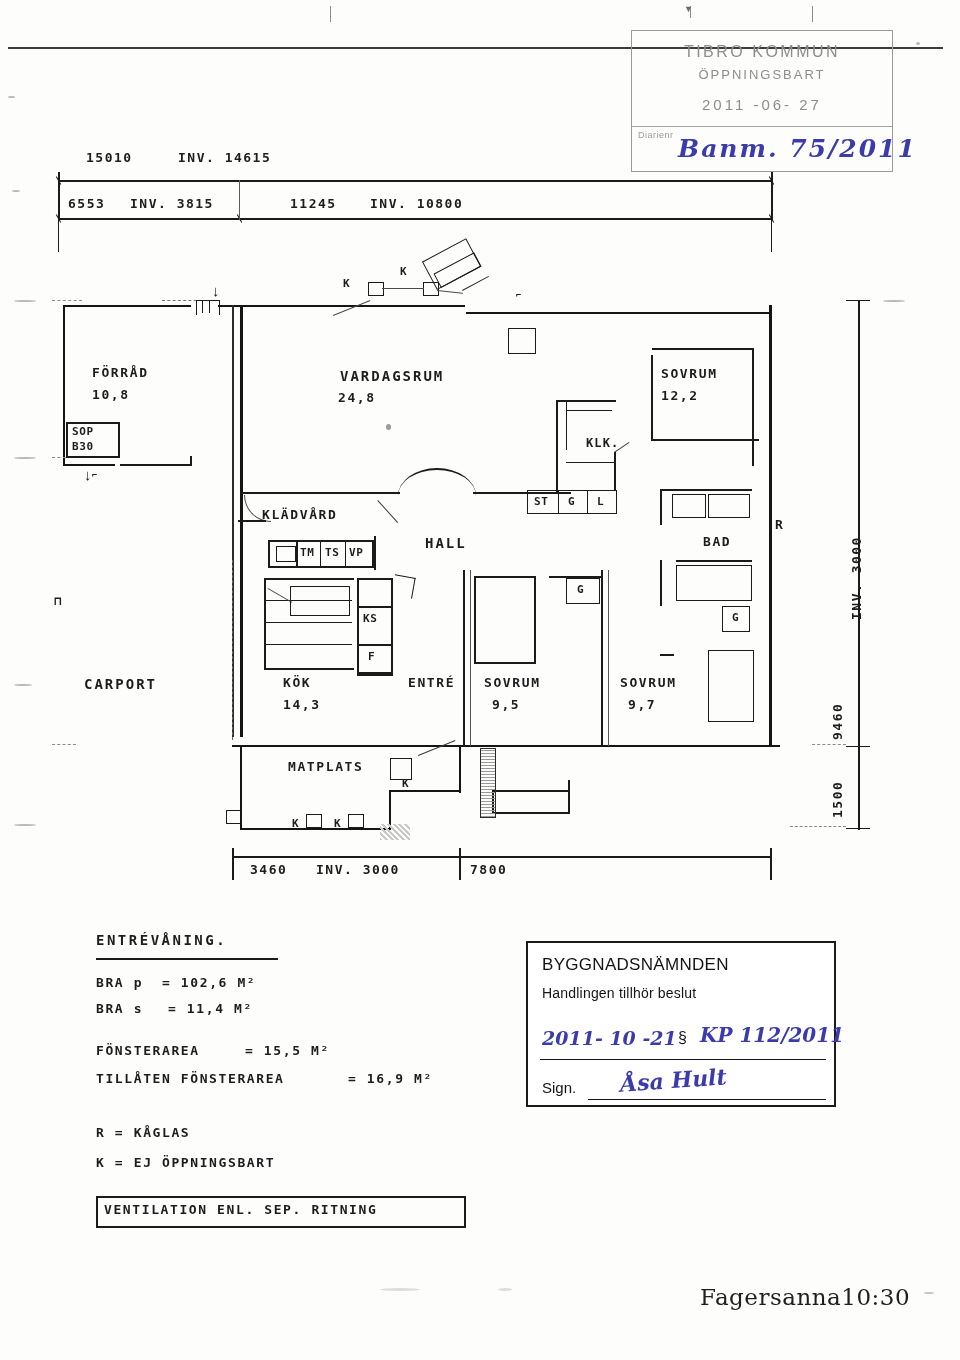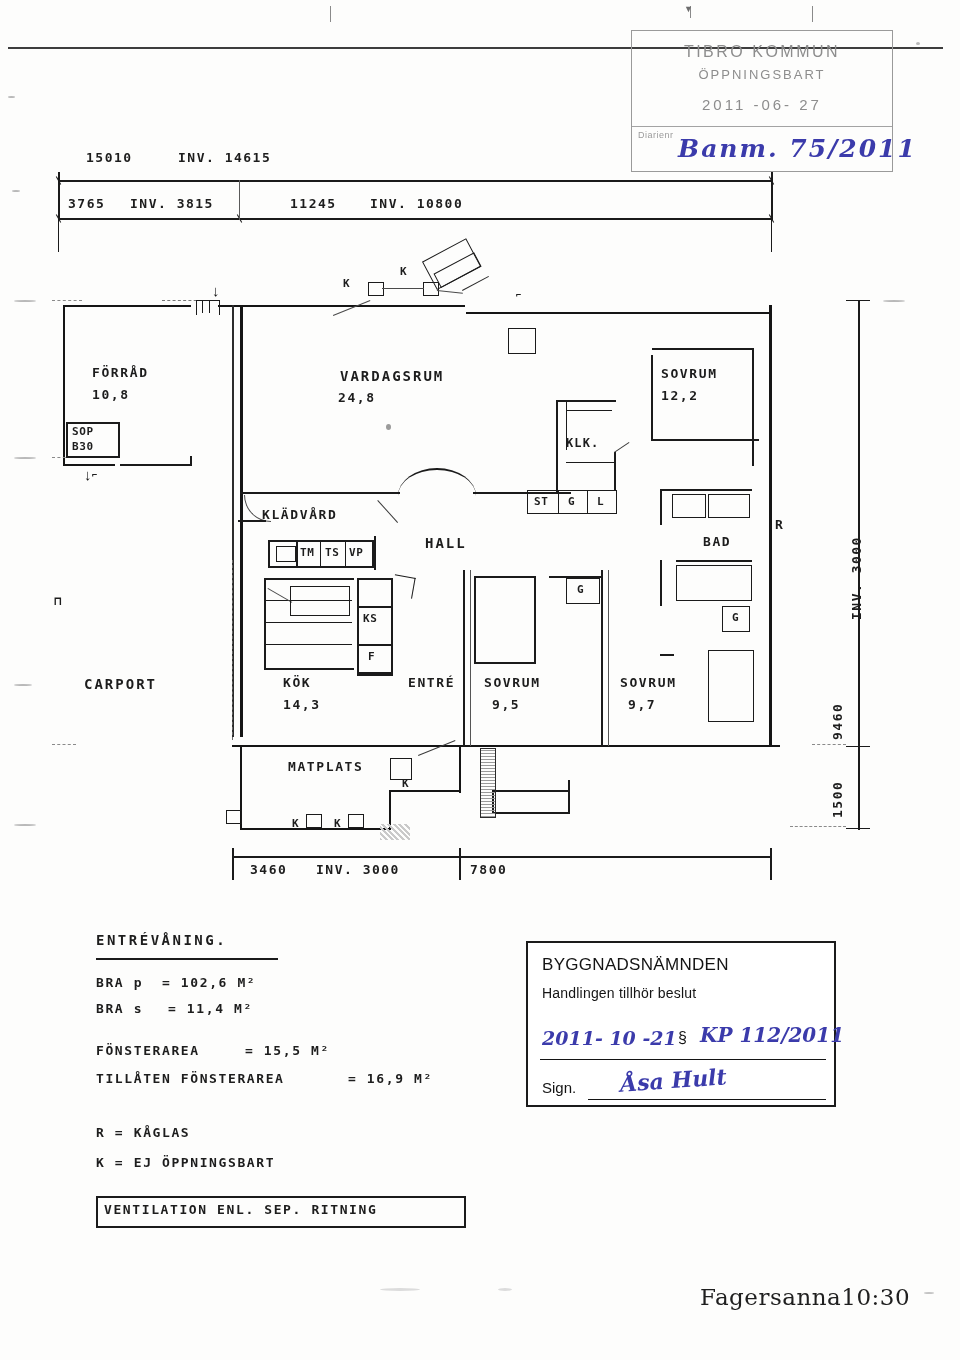--- a/index.html
+++ b/index.html
@@ -116,21 +116,21 @@
 
   <div class="dim abs" style="left:86px;top:150px;">15010</div>
   <div class="dim abs" style="left:178px;top:150px;">INV. 14615</div>
 
   <div class="h w2" style="left:58px;top:180px;width:714px;"></div>
   <div class="v w2" style="left:58px;top:172px;height:48px;"></div>
   <div class="v w2" style="left:771px;top:172px;height:48px;"></div>
   <div class="tick" style="left:54px;top:180px;"></div>
   <div class="tick" style="left:767px;top:180px;"></div>
 
-  <div class="dim abs" style="left:68px;top:196px;">3765</div>
+  <div class="dim abs" style="left:68px;top:196px;">6553</div>
   <div class="dim abs" style="left:130px;top:196px;">INV. 3815</div>
   <div class="dim abs" style="left:290px;top:196px;">11245</div>
   <div class="dim abs" style="left:370px;top:196px;">INV. 10800</div>
 
   <div class="h w2" style="left:58px;top:218px;width:714px;"></div>
   <div class="tick" style="left:235px;top:218px;"></div>
   <div class="v" style="left:239px;top:180px;height:40px;background:#5a5a5a;"></div>
   <div class="tick" style="left:54px;top:218px;"></div>
   <div class="tick" style="left:767px;top:218px;"></div>
   <div class="v" style="left:58px;top:218px;height:34px;"></div>
@@ -203,21 +203,21 @@
   <div class="box w2" style="left:651px;top:355px;width:108px;height:86px;border-right:none;border-top:none;"></div>
   <div class="hand md abs" style="left:661px;top:367px;">SOVRUM</div>
   <div class="hand md abs" style="left:661px;top:389px;">12,2</div>
   <div class="v w2" style="left:752px;top:348px;height:118px;"></div>
   <div class="h w2" style="left:652px;top:348px;width:100px;"></div>
 
   <div class="v w2" style="left:556px;top:400px;height:92px;"></div>
   <div class="h w2" style="left:556px;top:400px;width:60px;"></div>
   <div class="h" style="left:566px;top:410px;width:46px;"></div>
   <div class="v" style="left:566px;top:400px;height:50px;"></div>
-  <div class="hand sm abs" style="left:566px;top:437px;font-size:12px;">KLK.</div>
+  <div class="hand sm abs" style="left:566px;top:437px;font-size:12px;padding-left:20px;">KLK.</div>
   <div class="h" style="left:566px;top:462px;width:50px;"></div>
   <div class="v w2" style="left:614px;top:452px;height:38px;"></div>
   <div class="h" style="left:614px;top:452px;width:18px;background:#3a3a3a;transform:rotate(-34deg);transform-origin:0 0;"></div>
 
   <div class="box" style="left:527px;top:490px;width:32px;height:24px;"></div>
   <div class="box" style="left:558px;top:490px;width:30px;height:24px;"></div>
   <div class="box" style="left:587px;top:490px;width:30px;height:24px;"></div>
   <div class="hand xs abs" style="left:534px;top:496px;font-size:11px;">ST</div>
   <div class="hand xs abs" style="left:568px;top:496px;font-size:11px;">G</div>
   <div class="hand xs abs" style="left:597px;top:496px;font-size:11px;">L</div>

